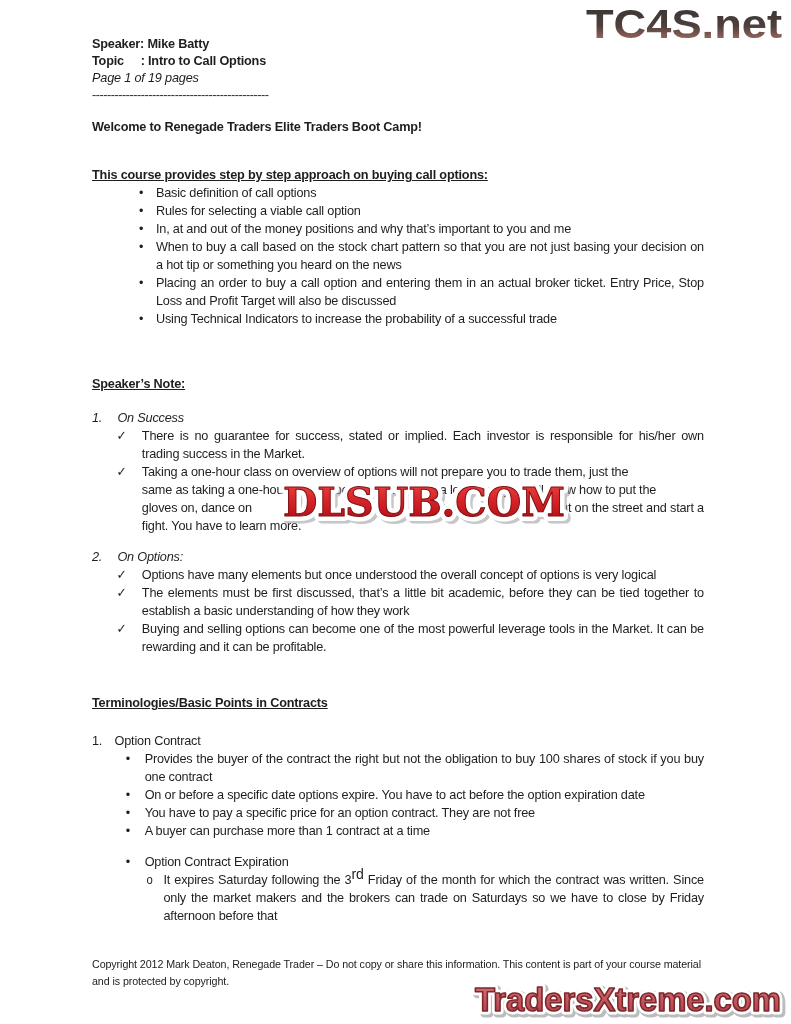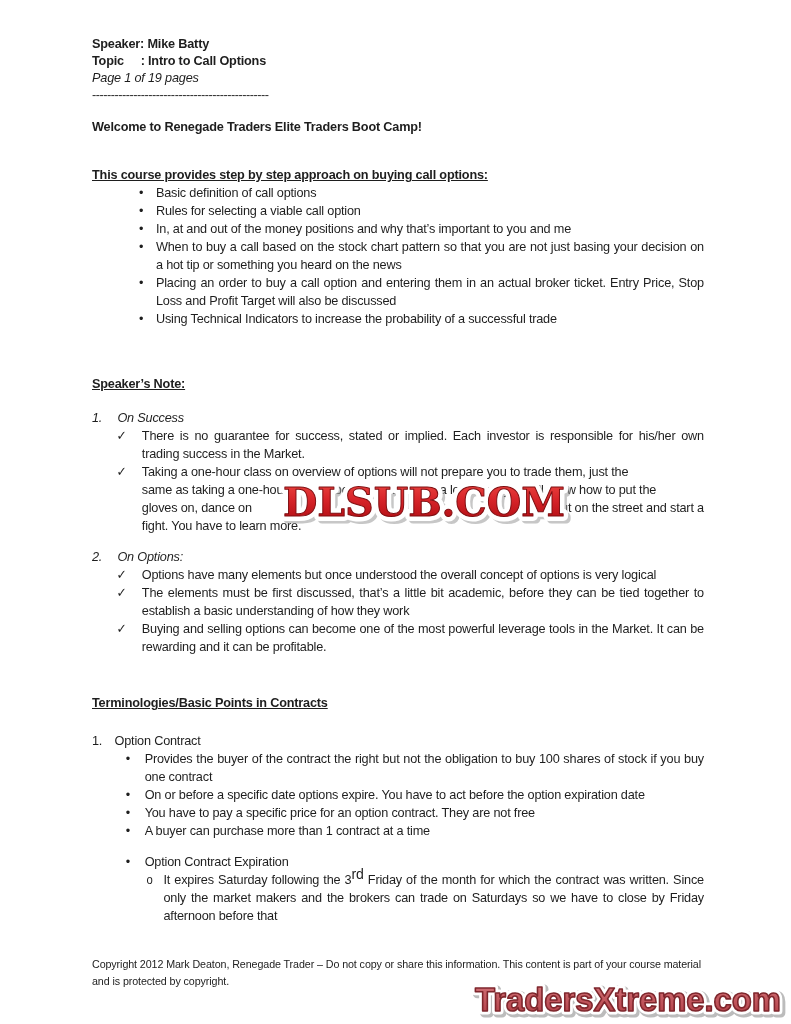--- a/index.html
+++ b/index.html
@@ -60,20 +60,33 @@
 
   .wm-top { position:absolute; top:1px; right:4px; }
   .wm-mid { position:absolute; left:241px; top:473px;margin-left:36px; }
   .wm-bot { position:absolute; right:2px; top:979px; }
 </style>
 </head>
 <body>
 
 <div class="page">
 
+  <div class="wm-top">
+    <svg width="205" height="46" xmlns="http://www.w3.org/2000/svg">
+      <defs>
+        <linearGradient id="gTop" x1="0" y1="0" x2="0" y2="1">
+          <stop offset="0" stop-color="#2d2d2d"></stop>
+          <stop offset="0.55" stop-color="#4a3a36"></stop>
+          <stop offset="0.85" stop-color="#96625a"></stop>
+          <stop offset="1" stop-color="#c09388"></stop>
+        </linearGradient>
+      </defs>
+      <text x="4" y="37" font-family="Liberation Sans, sans-serif" font-size="40" font-weight="bold" textLength="196" lengthAdjust="spacingAndGlyphs" fill="url(#gTop)" opacity="0.97">TC4S.net</text>
+    </svg>
+  </div>
 
   <div class="content">
 
     <div class="hdr-line bold">Speaker: Mike Batty</div>
     <div class="hdr-line bold" style="white-space:pre;">Topic     : Intro to Call Options</div>
     <div class="hdr-line italic">Page 1 of 19 pages</div>
     <div class="divider">-----------------------------------------------</div>
 
     <div class="sec-welcome">Welcome to Renegade Traders Elite Traders Boot Camp!</div>
 

